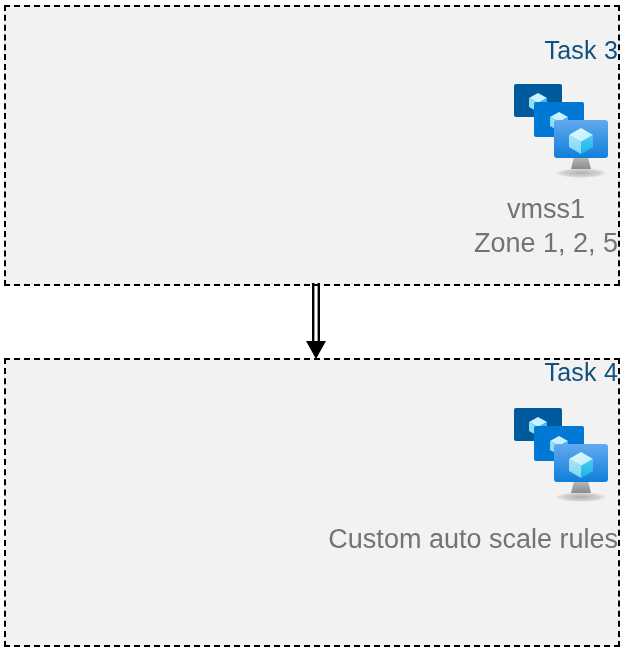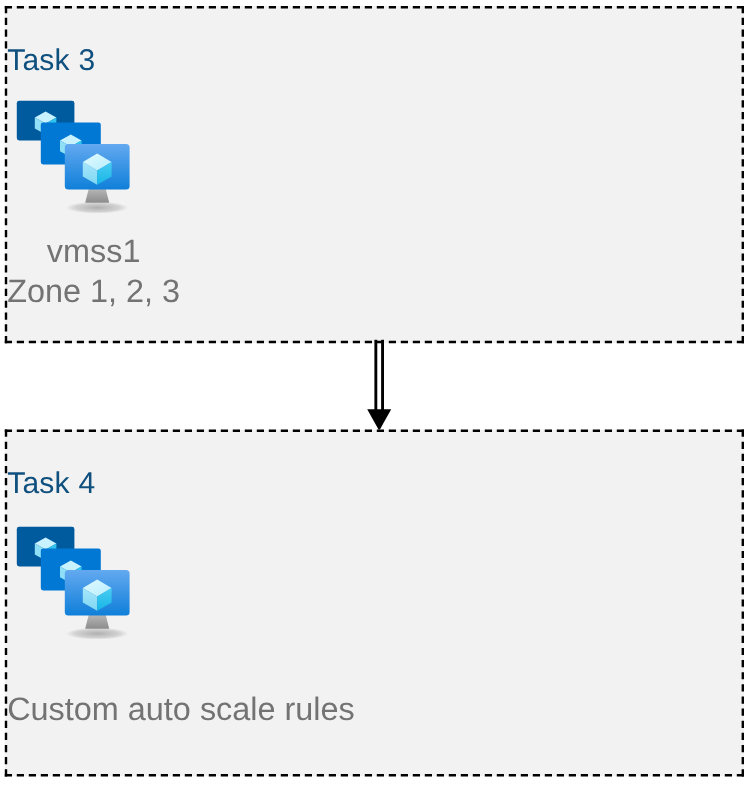--- a/index.html
+++ b/index.html
@@ -23,21 +23,21 @@
   }
 
   
   .task-box {
     position: absolute;
     box-sizing: border-box;
     background: #f2f2f2;
     border: 2px dashed #000000;
     display: flex;
     flex-direction: column;
-    align-items: flex-start;
+    align-items: flex-end;
   }
 
   #box-task3 {
     left: 4px;
     top: 5px;
     width: 616px;
     height: 281px;
   }
 
   #box-task4 {
@@ -49,41 +49,41 @@
 
   .task-title {
     color: #10507f;
     font-size: 25px;
     line-height: 1;
     letter-spacing: 0.2px;
     white-space: nowrap;
   }
 
   #box-task3 .task-title { margin-top: 31px; }
-  #box-task4 .task-title { margin-top: 31px; }
+  #box-task4 .task-title { }
 
   .icon-wrap {
     position: relative;
     width: 112px;
     height: 100px;
   }
 
   #box-task3 .icon-wrap { margin-top: 15px; }
   #box-task4 .icon-wrap { margin-top: 17px; }
 
   .caption-block {
     text-align: center;
     color: #737373;
     font-size: 27px;
     line-height: 34px;
     white-space: nowrap;
   }
 
   #box-task3 .caption-block { margin-top: 14px; }
-  #box-task4 .caption-block { margin-top: 41px; }
+  #box-task4 .caption-block { margin-top: 20px; }
 
   
   #connector-arrow {
     position: absolute;
     left: 296px;
     top: 283px;
     width: 40px;
     height: 78px;
   }
 </style>
@@ -150,21 +150,21 @@
         <g>
           <polygon points="75,50 87,57 75,64 63,57" fill="url(#cubeTopG3)"></polygon>
           <polygon points="63,57 75,64 75,76 63,69" fill="url(#cubeLeftG3)"></polygon>
           <polygon points="87,57 87,69 75,76 75,64" fill="url(#cubeRightG3)"></polygon>
         </g>
       </svg>
     </div>
 
     <div class="caption-block">
       <div>vmss1</div>
-      <div>Zone 1, 2, 3</div>
+      <div>Zone 1, 2, 5</div>
     </div>
   </div>
 
   <svg id="connector-arrow" viewBox="0 0 40 78">
 
     <rect x="16" y="0" width="2.4" height="60" fill="#000000"></rect>
     <rect x="21.6" y="0" width="2.4" height="60" fill="#000000"></rect>
 
     <polygon points="10,58 30,58 20,76" fill="#000000"></polygon>
   </svg>

